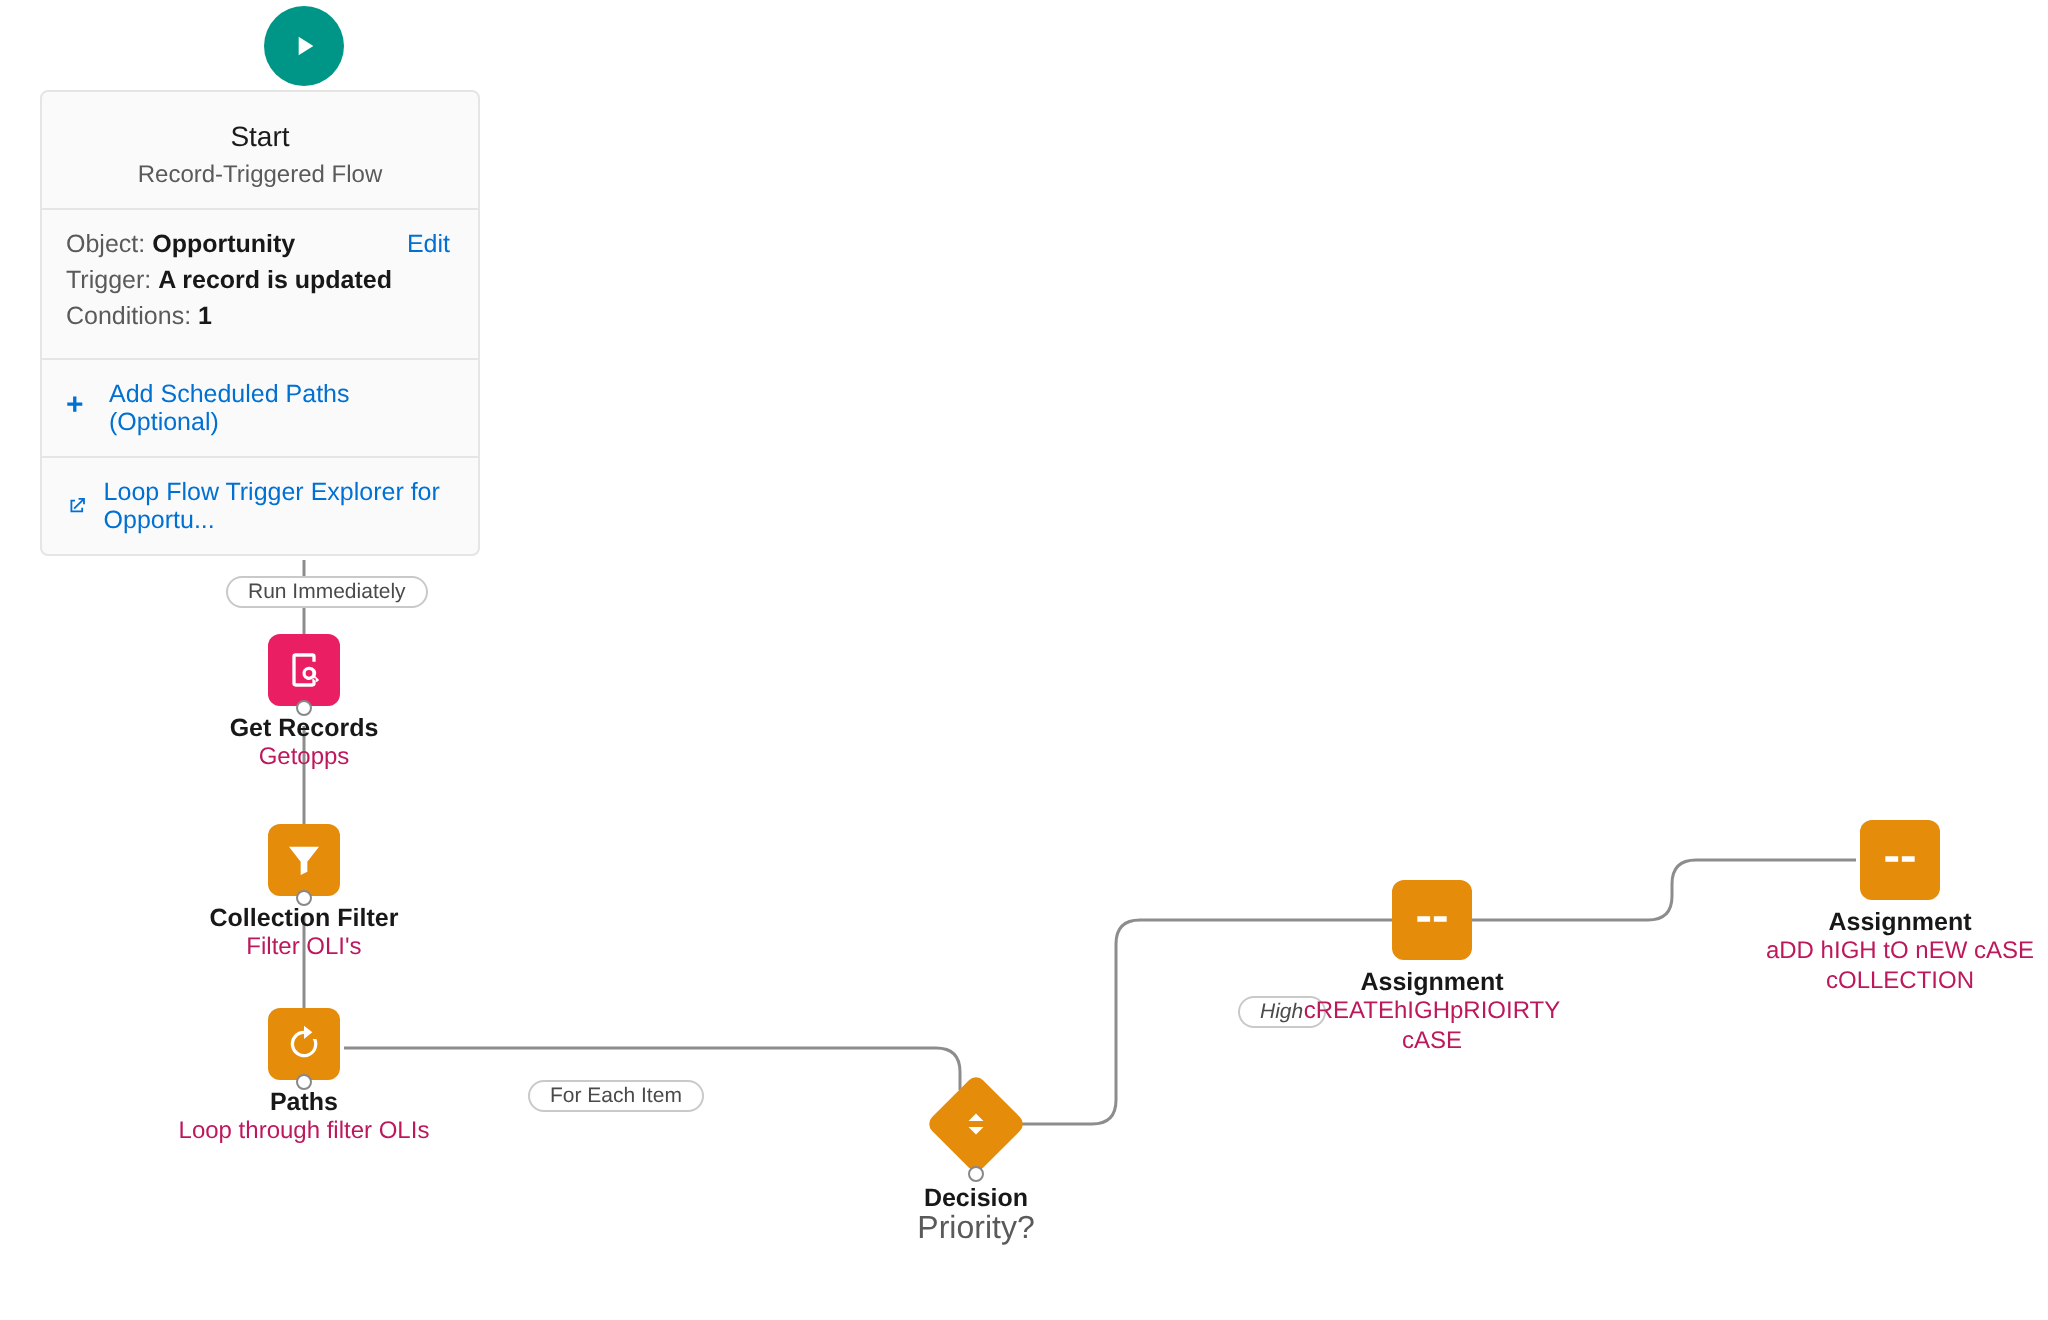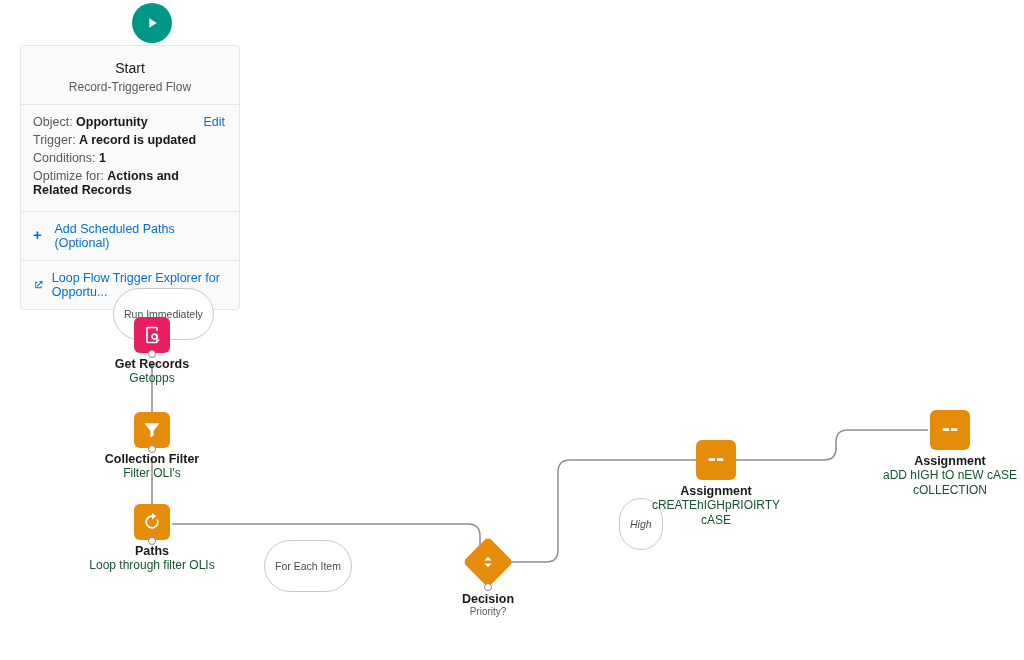--- a/index.html
+++ b/index.html
@@ -97,21 +97,21 @@
     left: 50%; transform: translateX(-50%);
     bottom: -5px;
   }
   .node .title {
     font-size: 12.5px;
     font-weight: 700;
     margin-top: 4px;
   }
   .node .sub {
     font-size: 12px;
-    color: #14532d;
+    color: #be185d;
     line-height: 1.25;
     text-align: center;
   }
 
   .pink { background: #e91e63; }
   .orange { background: #e58c0b; }
 
   
   .diamond-wrap {
     position: absolute;
@@ -134,29 +134,29 @@
   .diamond .outlet {
     width: 8px; height: 8px;
     border: 1.5px solid #888;
     border-radius: 50%;
     background: #fff;
     position: absolute;
     left: 50%; transform: translateX(-50%);
     bottom: -11px;
   }
   .diamond-wrap .title { font-size: 12.5px; font-weight: 700; margin-top: 12px; }
-  .diamond-wrap .sub { font-size: 10px; color: #5a5a5a; }
+  .diamond-wrap .sub { font-size: 16px; color: #5a5a5a; }
 
   
   .pill {
     position: absolute;
     background: #fff;
     border: 1px solid #c9c9c9;
     border-radius: 999px;
-    padding: 19px 10px;
+    padding: 1px 10px;
     font-size: 10.5px;
     color: #4a4a4a;
     white-space: nowrap;
   }
 
   
   svg.wires {
     position: absolute;
     left: 0; top: 0;
     width: 1024px; height: 660px;
@@ -196,21 +196,20 @@
 <div class="start-card">
   <div class="start-header">
     <div class="start-title">Start</div>
     <div class="start-sub">Record-Triggered Flow</div>
   </div>
   <div class="start-props">
     <span class="edit-link">Edit</span>
     <div class="prop"><span class="label">Object:</span> <span class="val">Opportunity</span></div>
     <div class="prop"><span class="label">Trigger:</span> <span class="val">A record is updated</span></div>
     <div class="prop"><span class="label">Conditions:</span> <span class="val">1</span></div>
-    <div class="prop"><span class="label">Optimize for:</span> <span class="val">Actions and Related Records</span></div>
   </div>
   <div class="card-link">
     <span class="plus">+</span>
     <span>Add Scheduled Paths (Optional)</span>
   </div>
   <div class="card-link">
     <svg width="14" height="14" viewBox="0 0 24 24">
         <path d="M14 3h7v7h-2V6.41l-9.29 9.3-1.42-1.42 9.3-9.29H14V3zM5 5h5v2H7v10h10v-3h2v5H5V5z"></path>
       </svg>
     <span>Loop Flow Trigger Explorer for Opportu...</span>

